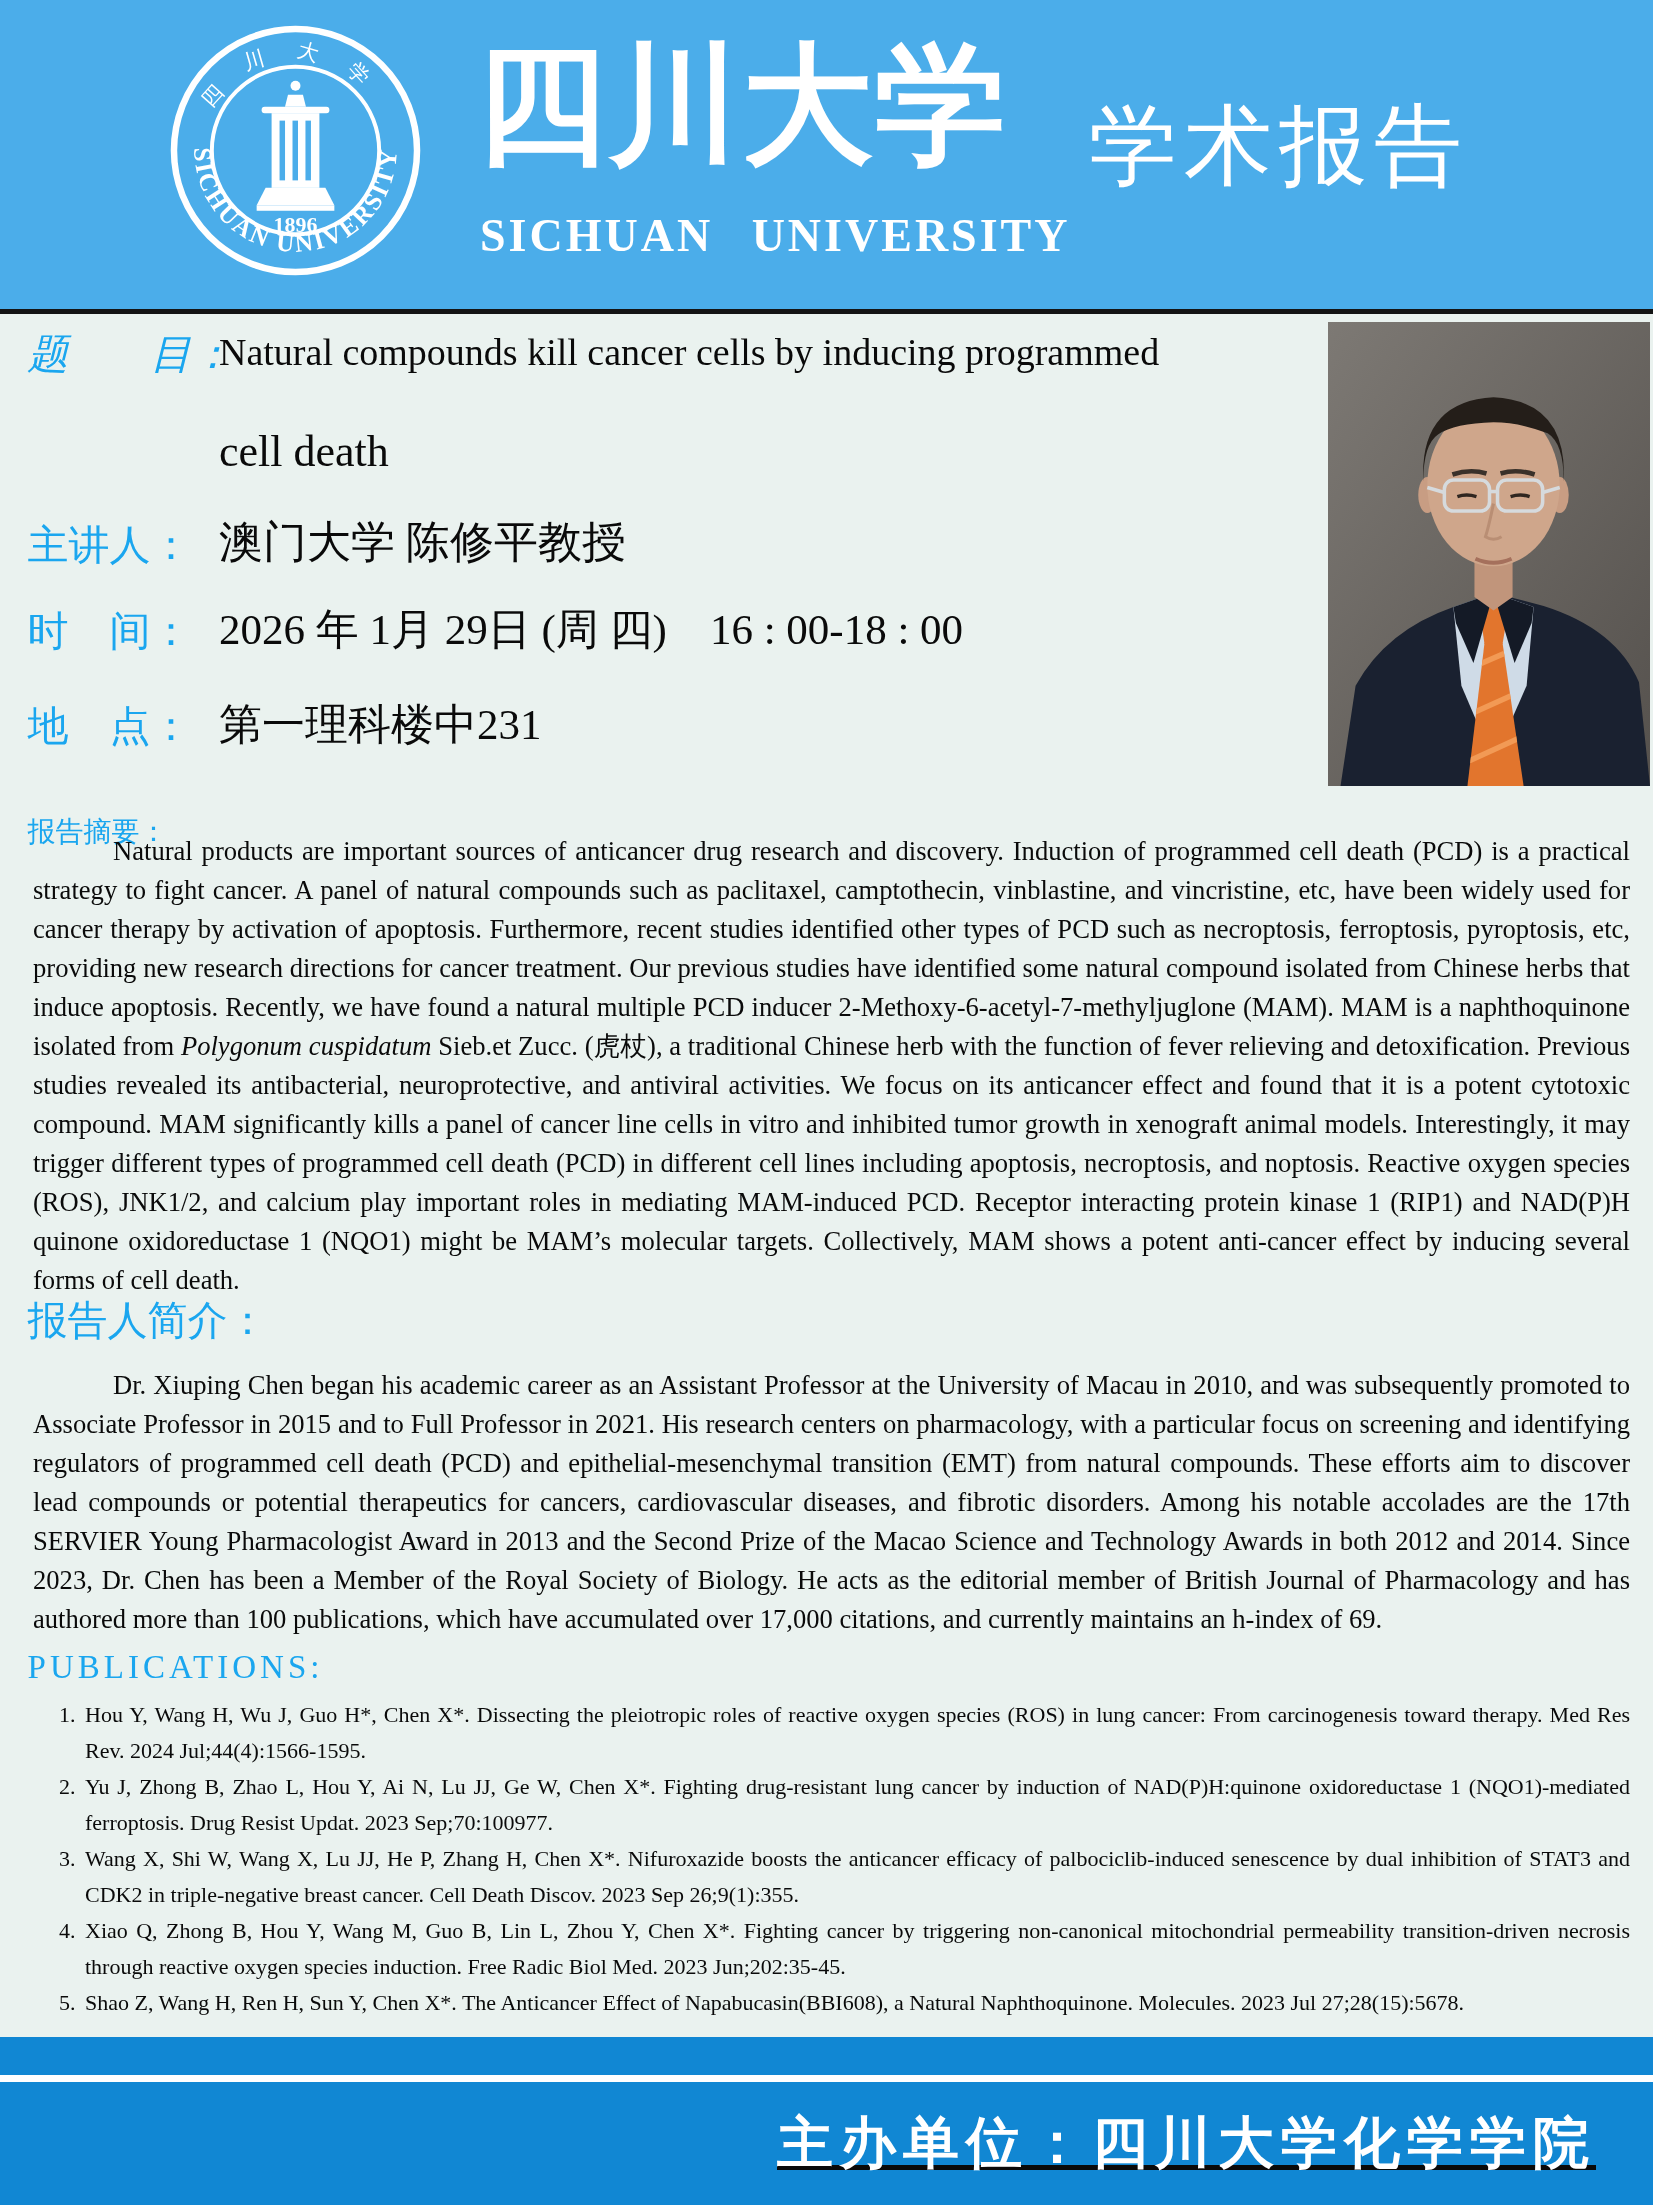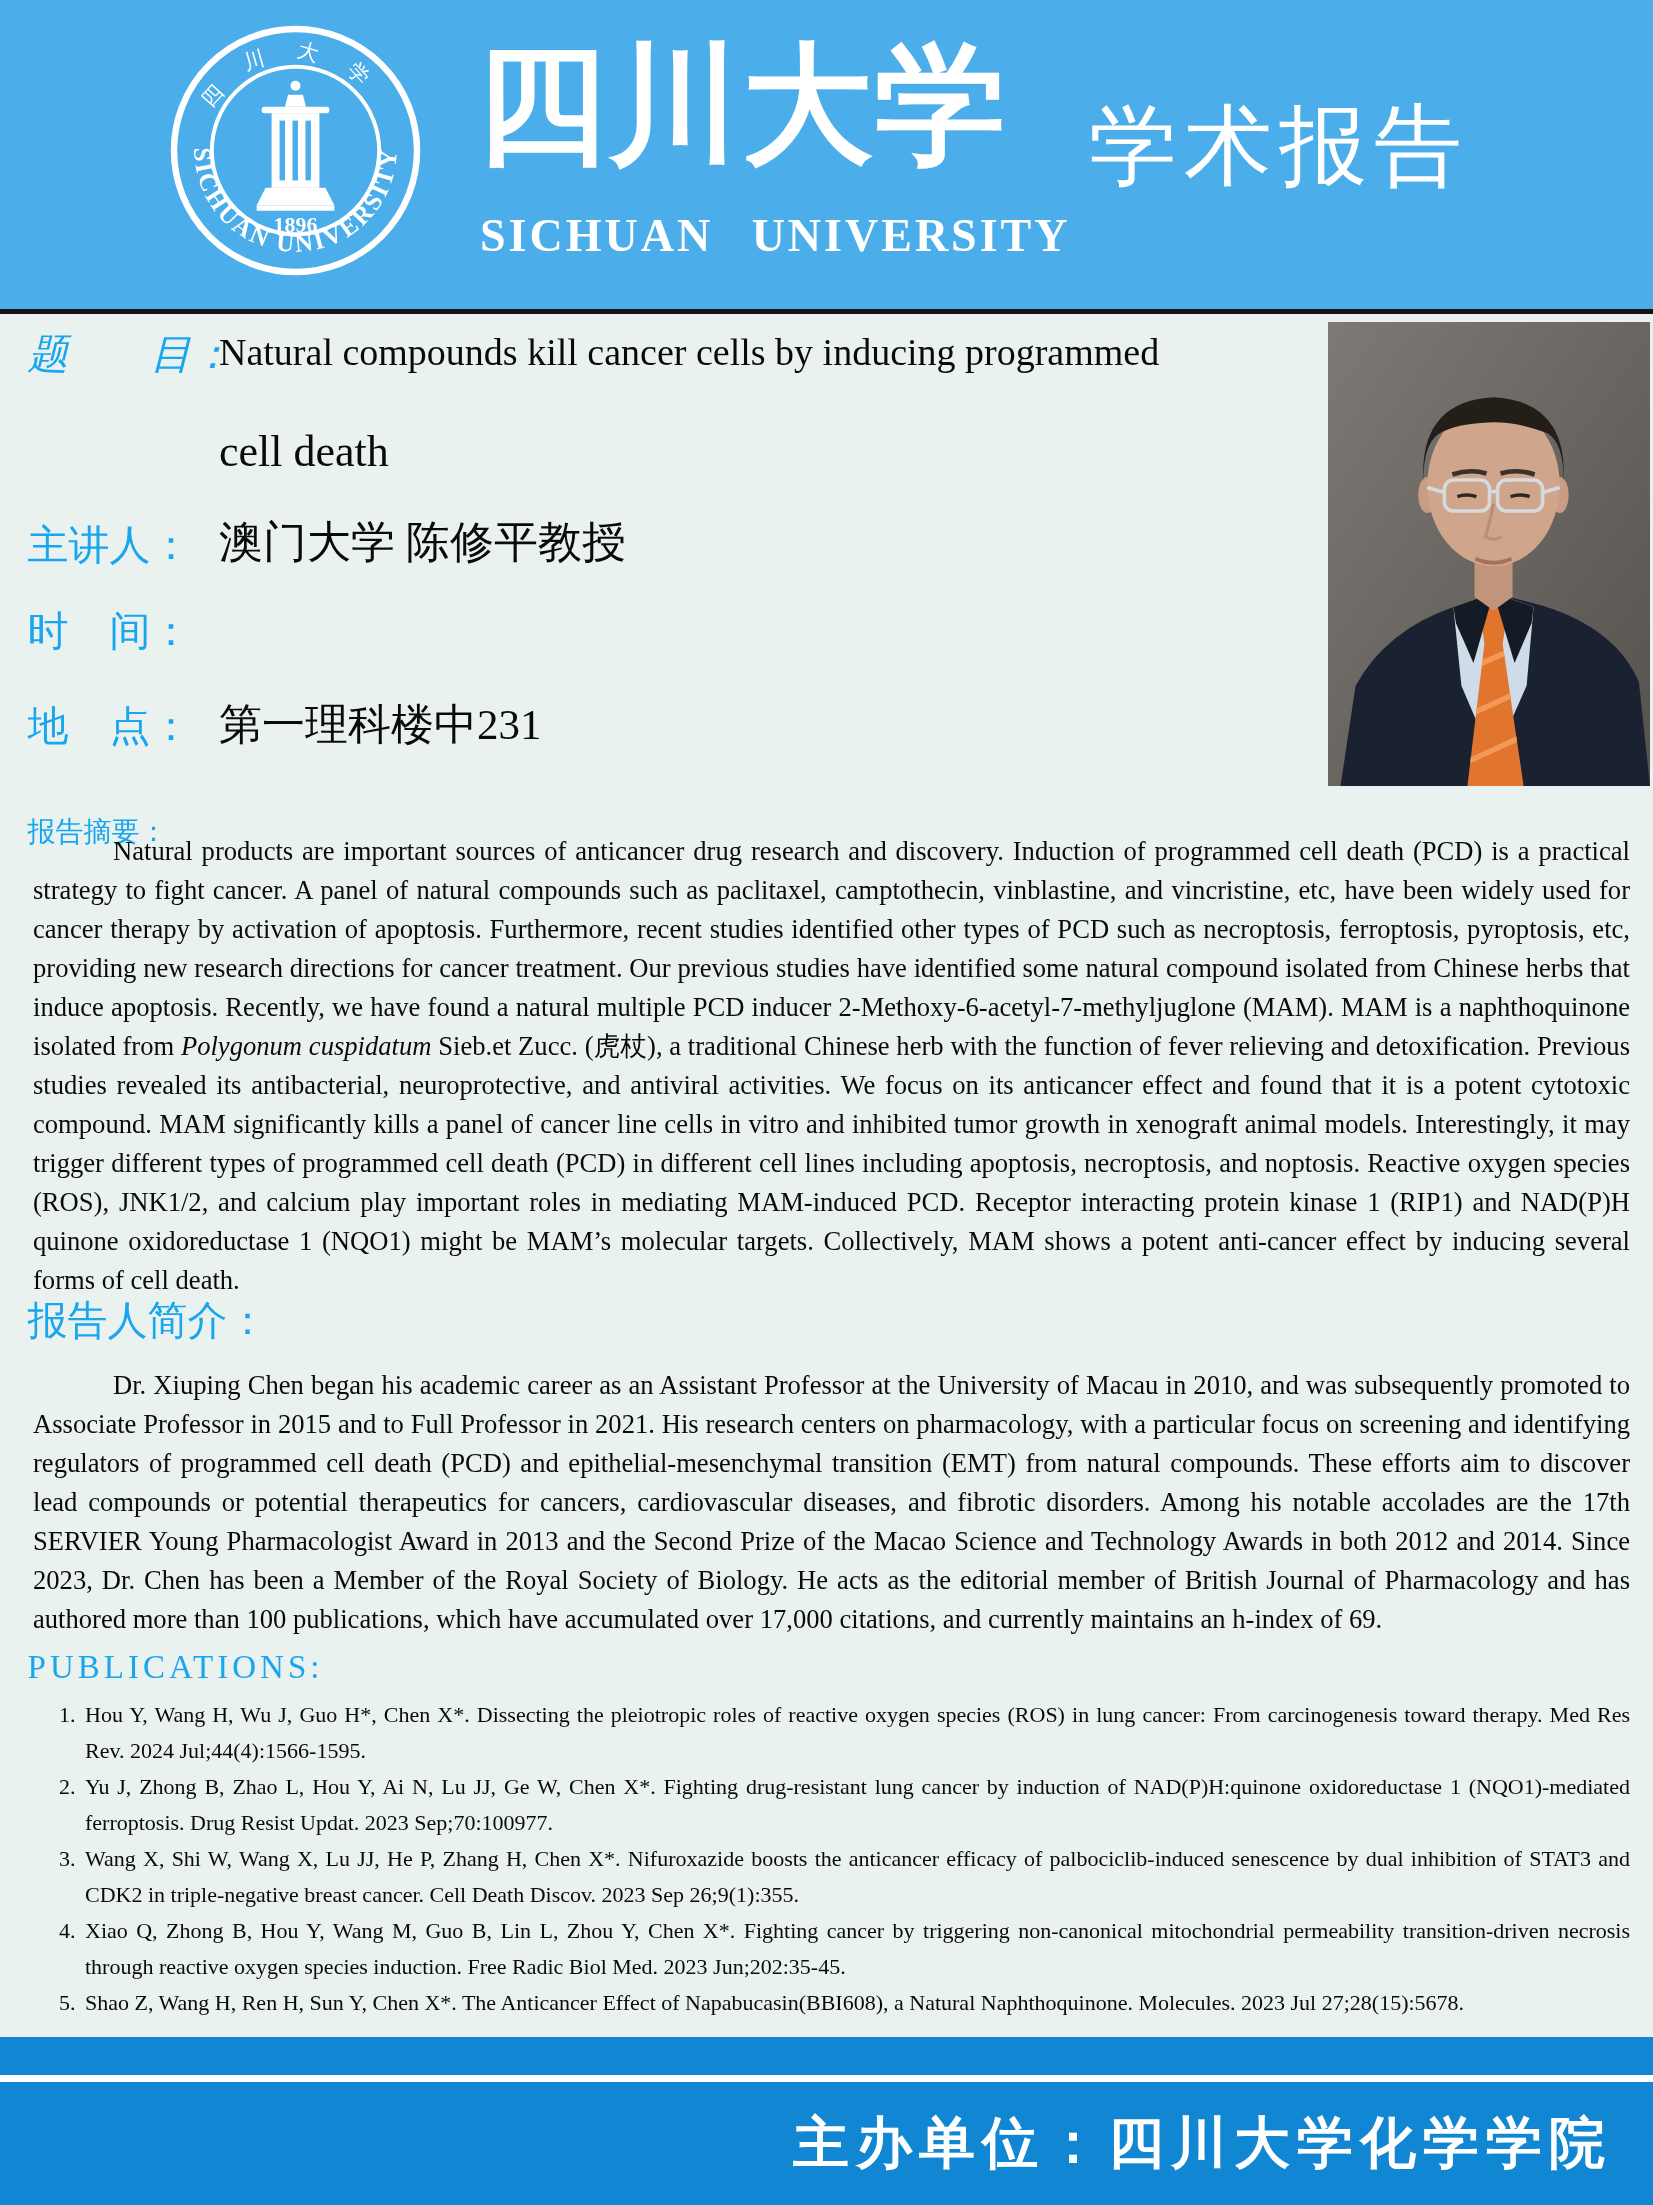--- a/index.html
+++ b/index.html
@@ -74,21 +74,21 @@
   }
   .pubs ol{margin:0;padding-left:48px;list-style:decimal;}
   .pubs li{text-align:justify;padding-left:4px;margin:0;}
 
   .photo{position:absolute;left:1328px;top:322px;width:322px;height:464px;}
 
   
   .footer-stripe{position:absolute;top:2037px;left:0;width:100%;height:38px;background:var(--footer-blue);}
   .footer{
     position:absolute;top:2082px;left:0;width:100%;height:123px;background:var(--footer-blue);
-    display:flex;align-items:center;justify-content:flex-end;padding-right:42px;
+    display:flex;align-items:center;justify-content:flex-end;padding-right:58px;text-decoration:underline;
   }
   .footer-host{
     font-family:"Liberation Sans","DejaVu Sans",sans-serif;
     font-size:56px;font-weight:bold;color:#fff;letter-spacing:7px;white-space:nowrap;
   }
 </style>
 </head>
 <body>
 
 <div id="poster">
@@ -131,20 +131,21 @@
   <div class="content"></div>
 
   <div class="lbl lbl-title">题　　目：</div>
   <div class="val title-line1">Natural compounds kill cancer cells by inducing programmed</div>
   <div class="val title-line2">cell death</div>
 
   <div class="lbl lbl-speaker">主讲人：</div>
   <div class="val val-speaker">澳门大学 陈修平教授</div>
 
   <div class="lbl lbl-time">时　间：</div>
+  <div class="val val-time">2026 年 1月 29日 (周 四)　16 : 00-18 : 00</div>
 
   <div class="lbl lbl-venue">地　点：</div>
   <div class="val val-venue">第一理科楼中231</div>
 
   <svg class="photo" viewBox="0 0 642 925" preserveAspectRatio="none">
     <defs>
       <linearGradient id="gBg" x1="0" y1="0" x2="1" y2="1">
         <stop offset="0" stop-color="#7d7974"></stop>
         <stop offset="1" stop-color="#55514d"></stop>
       </linearGradient>

